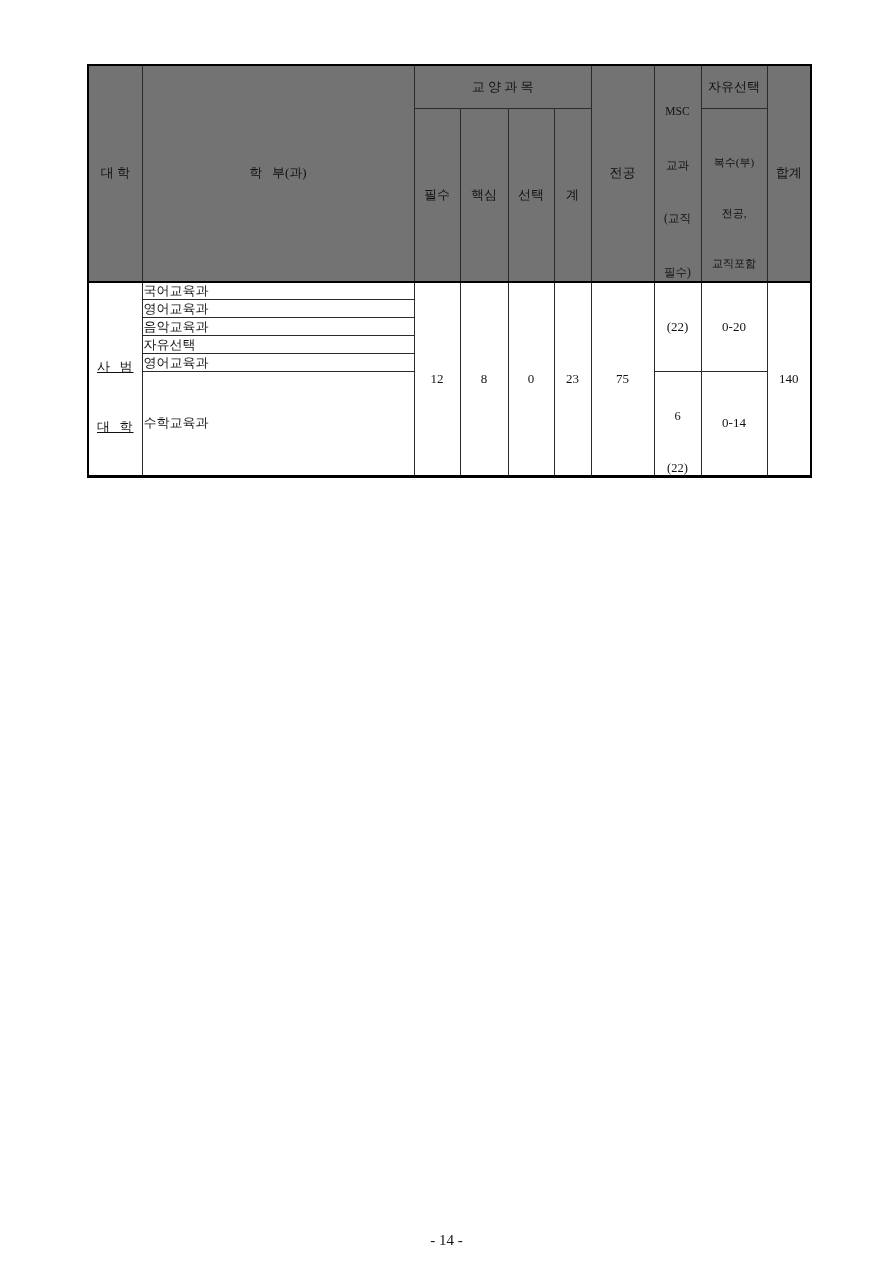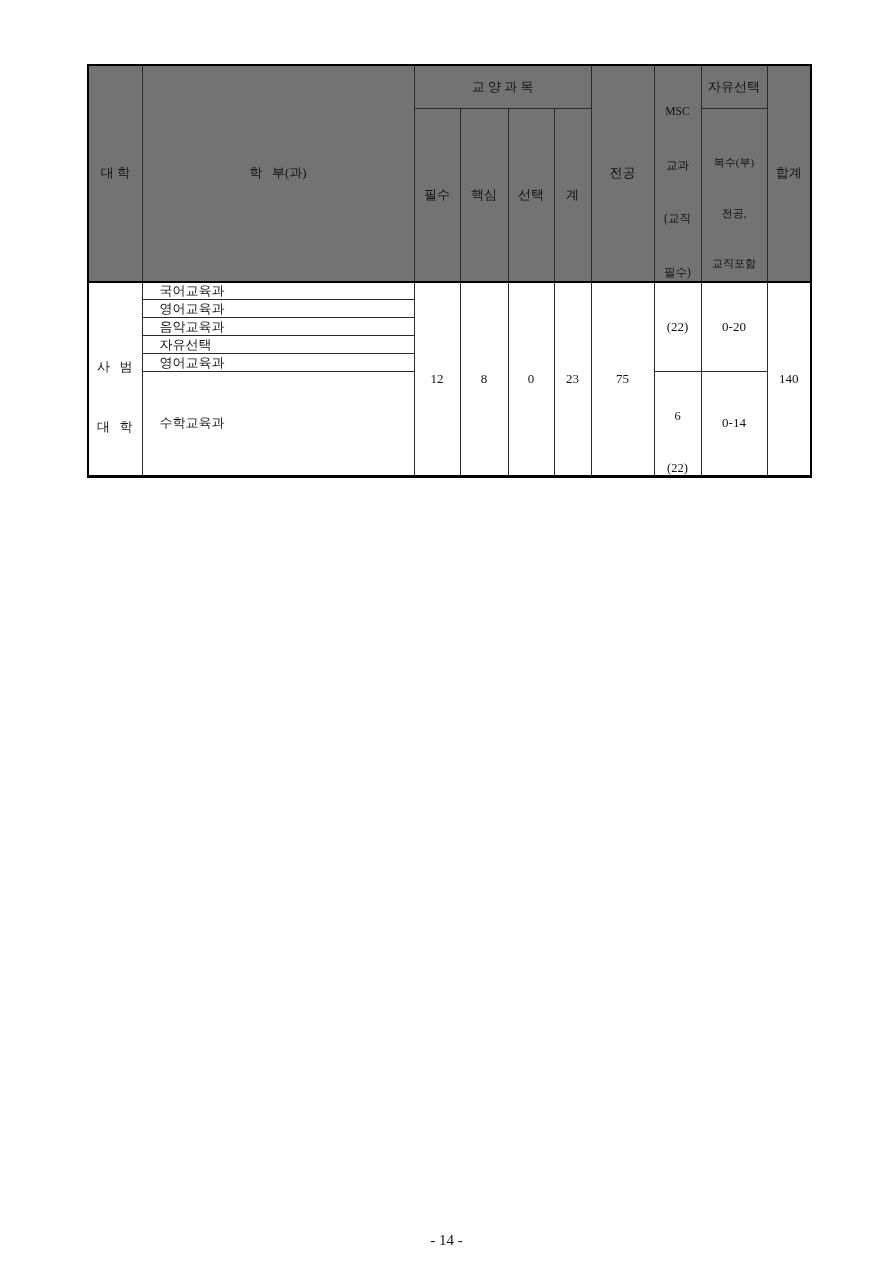--- a/index.html
+++ b/index.html
@@ -40,22 +40,22 @@
   tr.hrow-2 { height: 47px; }
   tr.brow   { height: 18px; }
   tr.brow-last { height: 34px; }
 
   .cell-lines div { line-height: 1.3; margin-top: 37px; }
   th.msc-header { font-size: 11.5px; }
   th.msc-header div { line-height: 1.45; }
   th.free-sub-header { font-size: 11px; }
   th.free-sub-header div { line-height: 1.25; }
 
-  td.dept-cell { text-align: left; padding-left: 17px; }
-  td.college-cell div { line-height: 1.75; letter-spacing: 1px; }
+  td.dept-cell { text-align: left; padding-left: 1px; }
+  td.college-cell div { line-height: 1.75; letter-spacing: 1px; text-decoration: underline; }
   td.msc-val-2 div { line-height: 1.15; font-size: 12.5px; }
 
   .page-number {
     position: absolute;
     left: 0; top: 1232px;
     width: 100%;
     text-align: center;
     font-size: 15px;
     color: #111111;
   }

